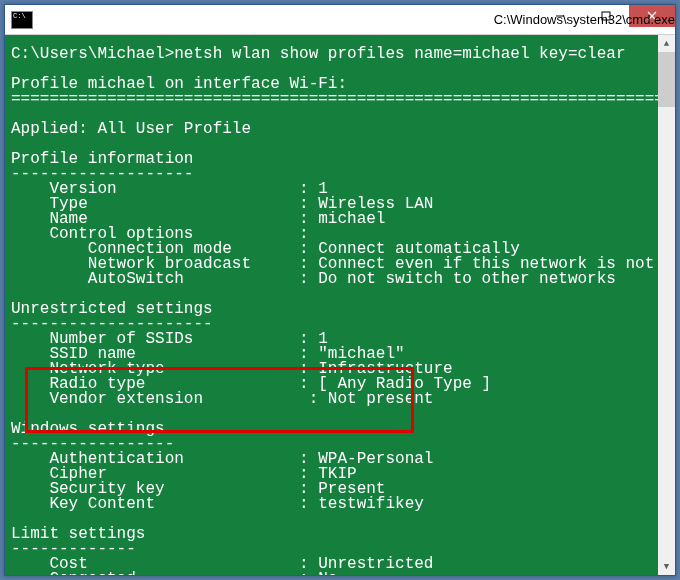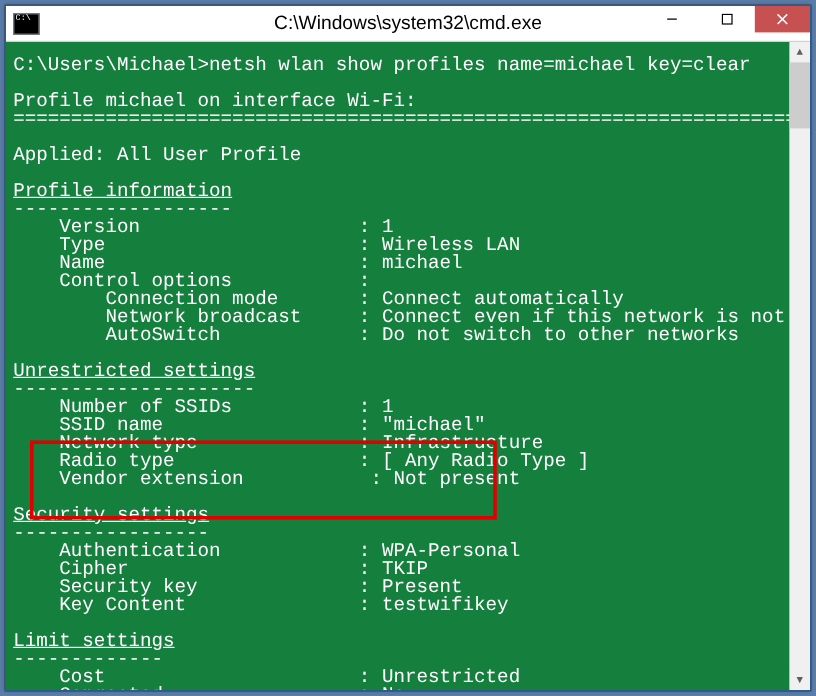--- a/index.html
+++ b/index.html
@@ -43,23 +43,23 @@
     content: "C:\\";
     color: #fff;
     font-size: 7px;
     line-height: 7px;
     padding: 1px 0 0 1px;
     font-family: "Courier New", monospace;
   }
   .title {
     position: absolute;
     left: 0; right: 0;
-    text-align: center;
+    text-align: right;
     font-family: "Segoe UI", sans-serif;
-    font-size: 16px;
+    font-size: 13px;
     color: #000;
     pointer-events: none;
   }
   .winbtns {
     margin-left: auto;
     display: flex;
     height: 100%;
   }
   .winbtn {
     width: 46px;
@@ -114,21 +114,21 @@
     background:#f0f0f0;
   }
   .sbthumb {
     position:absolute;
     left:0; right:0;
     top:0;
     height:55px;
     background:#cdcdcd;
   }
   .sbbtn.down { position:absolute; bottom:0; }
-  .underline { text-decoration: underline; }
+  .underline { }
   .redbox {
     position: absolute;
     border: 3px solid #e00000;
     background: transparent;
     pointer-events: none;
   }
 </style>
 </head>
 <body>
 
@@ -174,21 +174,21 @@
         AutoSwitch            : Do not switch to other networks
 
 <span class="underline">Unrestricted settings</span>
 ---------------------
     Number of SSIDs           : 1
     SSID name                 : "michael"
     Network type              : Infrastructure
     Radio type                : [ Any Radio Type ]
     Vendor extension           : Not present
 
-<span class="underline">Security settings</span>
+<span class="underline">Windows settings</span>
 -----------------
     Authentication            : WPA-Personal
     Cipher                    : TKIP
     Security key              : Present
     Key Content               : testwifikey
 
 <span class="underline">Limit settings</span>
 -------------
     Cost                      : Unrestricted
     Congested                 : No

